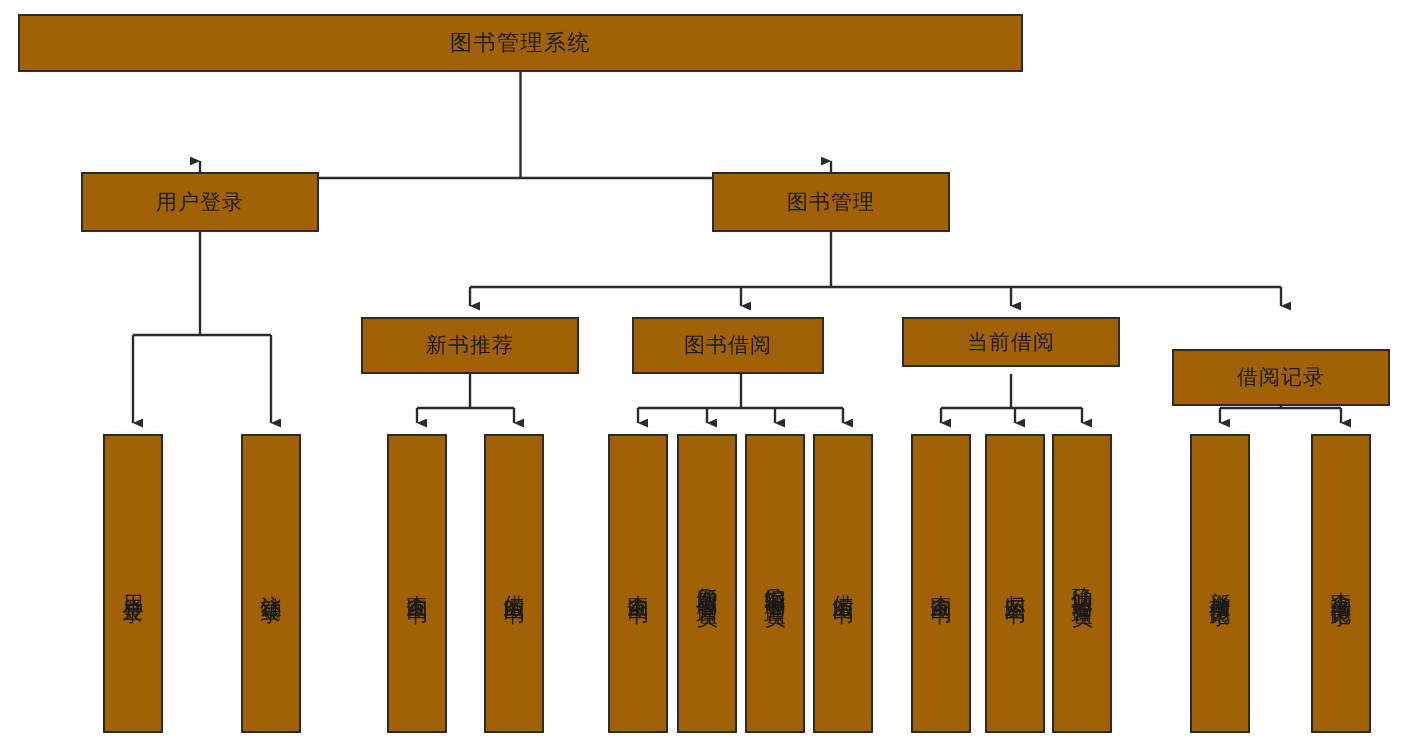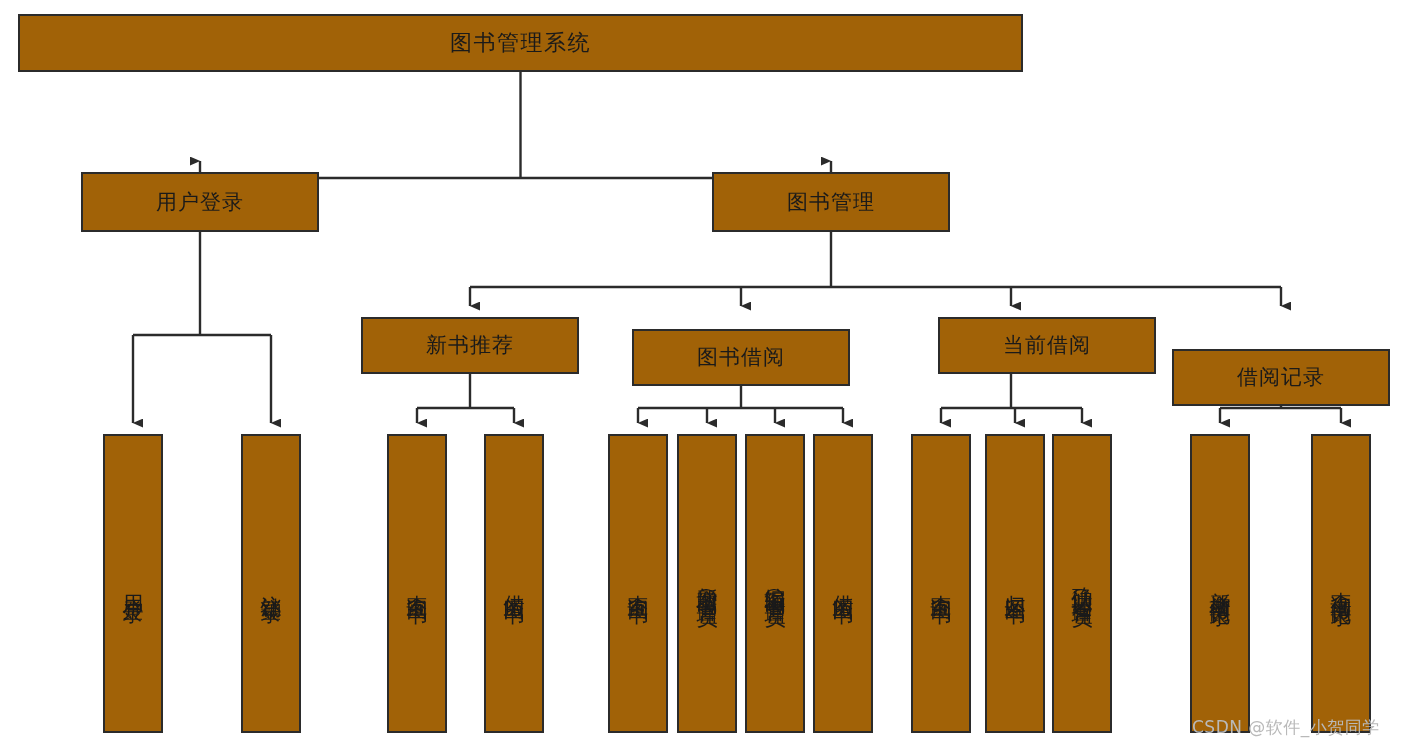--- a/index.html
+++ b/index.html
@@ -128,24 +128,24 @@
   <div class="node horiz" style="left: 81px; top: 172px; width: 238px; height: 60px;">
     <span class="label">用户登录</span>
   </div>
   <div class="node horiz" style="left: 712px; top: 172px; width: 238px; height: 60px;">
     <span class="label">图书管理</span>
   </div>
 
   <div class="node horiz" style="left: 361px; top: 317px; width: 218px; height: 57px;">
     <span class="label">新书推荐</span>
   </div>
-  <div class="node horiz" style="left: 632px; top: 317px; width: 218px; height: 57px; margin-top: 12px;">
+  <div class="node horiz" style="left: 632px; top: 317px; width: 192px; height: 57px;">
     <span class="label">图书借阅</span>
   </div>
-  <div class="node horiz" style="left: 902px; top: 317px; width: 218px; height: 57px; margin-left: 36px;">
+  <div class="node horiz" style="left: 902px; top: 317px; width: 218px; height: 50px;">
     <span class="label">当前借阅</span>
   </div>
   <div class="node horiz" style="left: 1172px; top: 317px; width: 218px; height: 57px; margin-top: 32px;">
     <span class="label">借阅记录</span>
   </div>
 
   <div class="node leaf" style="left: 103px; top: 434px; width: 60px; height: 299px;">
     <span class="label">用户登录</span>
   </div>
   <div class="node leaf" style="left: 241px; top: 434px; width: 60px; height: 299px;">
@@ -178,15 +178,14 @@
   <div class="node leaf" style="left: 1052px; top: 434px; width: 60px; height: 299px;">
     <span class="label">确认归还（管理员）</span>
   </div>
   <div class="node leaf" style="left: 1190px; top: 434px; width: 60px; height: 299px;">
     <span class="label">新增借阅记录</span>
   </div>
   <div class="node leaf" style="left: 1311px; top: 434px; width: 60px; height: 299px;">
     <span class="label">查询借阅记录</span>
   </div>
 
-  <div class="watermark" style="left: 1192px; top: 716px; color: rgb(185, 185, 185);">CSDN @软件_小贺同学</div>
 
 </div>
 
 </body></html>

